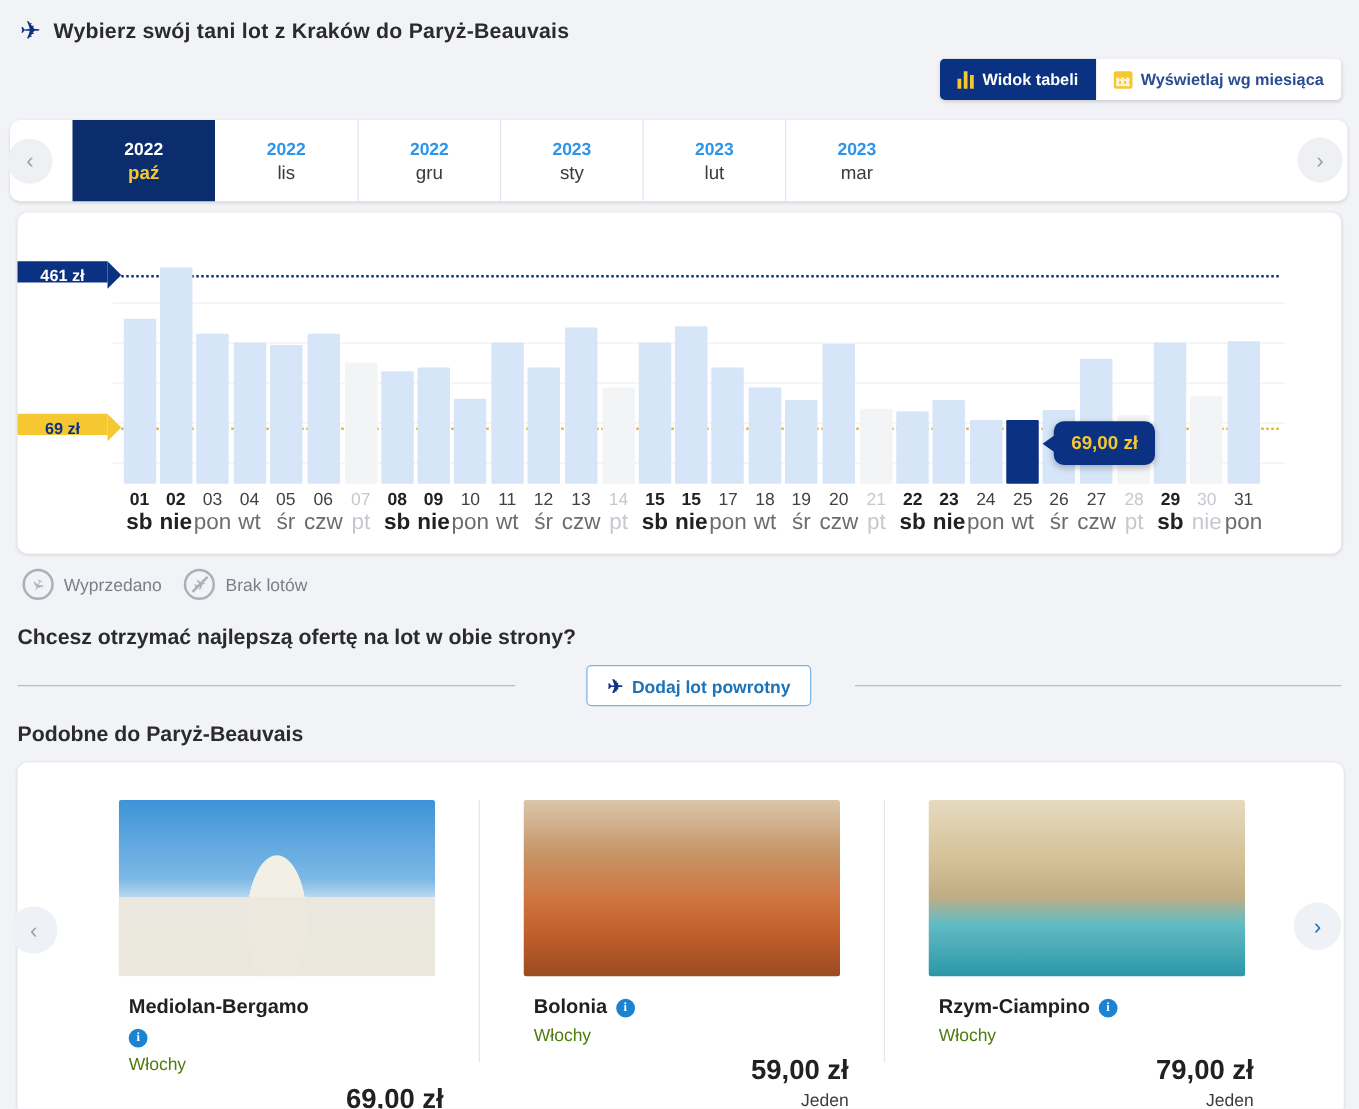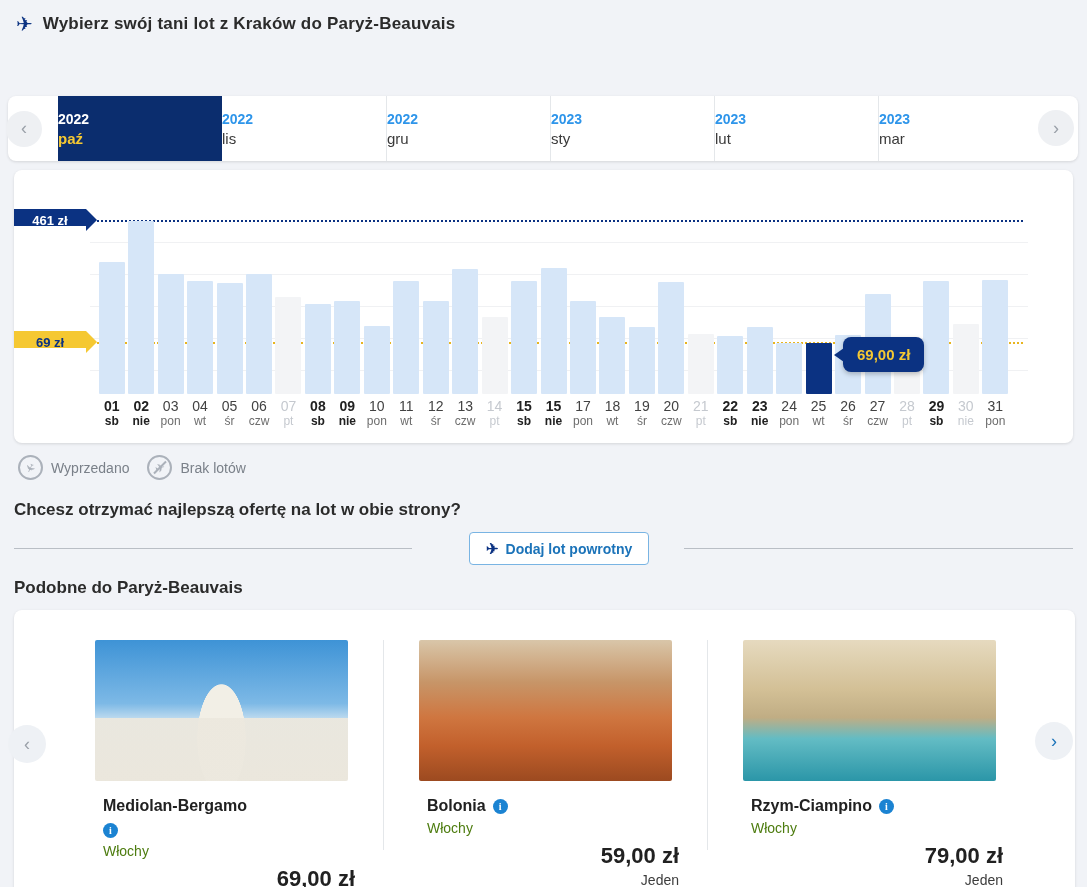--- a/index.html
+++ b/index.html
@@ -22,21 +22,21 @@
   .bars-ico i:nth-child(1){height:8px} .bars-ico i:nth-child(2){height:14px} .bars-ico i:nth-child(3){height:11px}
   .cal-ico { width:15px; height:14px; border-radius:2px; background:#f5c832; position:relative; }
   .cal-ico:before { content:""; position:absolute; left:2px; right:2px; top:5px; bottom:2px; background:repeating-linear-gradient(90deg,#fff 0 2px,transparent 2px 4px), repeating-linear-gradient(0deg,#fff 0 2px,transparent 2px 4px); opacity:.8; }
 
   
   .tabbar { position:absolute; left:8px; top:96px; width:1070px; height:65px; background:#fff; border-radius:8px; box-shadow:0 1px 3px rgba(0,0,0,.12); display:flex; align-items:stretch; }
   .tab-scroll-btn { width:36px; height:36px; border-radius:50%; background:#eef0f3; color:#9aa0a8; font-size:18px; display:flex; align-items:center; justify-content:center; align-self:center; cursor:pointer; }
   .tab-scroll-btn.left { margin-left:-2px; }
   .tab-scroll-btn.right { position:absolute; right:4px; top:14px; }
   .tabs { display:flex; margin-left:16px; }
-  .tab { width:164px; display:flex; flex-direction:column; justify-content:center; gap:3px; cursor:pointer; }
+  .tab { width:114px; display:flex; flex-direction:column; align-items:center; justify-content:center; gap:3px; cursor:pointer; }
   .tab + .tab { border-left:1px solid #e4e7ea; }
   .tab .yr { font-size:14px; font-weight:bold; color:#2e95ea; }
   .tab .mo { font-size:15px; color:#3a3a3a; }
   .tab.active { background:#0b2d6e; border-left:none; }
   .tab.active + .tab { border-left:none; }
   .tab.active .yr { color:#fff; }
   .tab.active .mo { color:#f5c832; font-weight:bold; }
 
   
   .chart-card { position:absolute; left:14px; top:170px; width:1059px; height:273px; background:#fff; border-radius:8px; box-shadow:0 1px 3px rgba(0,0,0,.12); }
@@ -51,21 +51,21 @@
   .flag-min { top:161px; background:#f5c832; color:#0b3282; }
   .flag-min:after { border-left-color:#f5c832; }
   .plot { position:absolute; left:83px; top:0; width:913px; height:258px; display:flex; }
   .day-col { flex:1 1 0; display:flex; flex-direction:column; align-items:center; }
   .bar-wrap { height:225px; width:100%; display:flex; align-items:flex-end; justify-content:center; }
   .bar { width:26px; border-radius:1px; }
   .bar.normal { background:#d6e6f8; }
   .bar.selected { background:#0b3282; }
   .bar.disabled { background:#f3f4f6; }
   .day-num { margin-top:4px; font-size:14px; color:#424242; }
-  .day-wd { font-size:12px; color:#6d6d6d; }
+  .day-wd { font-size:18px; color:#6d6d6d; }
   .day-num.bold, .day-wd.bold { font-weight:bold; color:#212121; }
   .day-num.dis, .day-wd.dis { color:#c5c9cf; font-weight:normal; }
   .tooltip { position:absolute; left:829px; top:167px; background:#0b3282; color:#f5c832; font-size:15px; font-weight:bold; padding:9px 14px; border-radius:8px; box-shadow:0 2px 5px rgba(0,0,0,.25); }
   .tooltip:before { content:""; position:absolute; left:-9px; top:11px; border-top:7px solid transparent; border-bottom:7px solid transparent; border-right:10px solid #0b3282; }
 
   
   .legend { position:absolute; left:18px; top:455px; display:flex; gap:18px; align-items:center; }
   .leg-item { display:flex; align-items:center; gap:8px; color:#7a8089; font-size:14px; }
   .leg-ico { width:25px; height:25px; border:2px solid #abb1ba; border-radius:50%; position:relative; display:flex; align-items:center; justify-content:center; color:#abb1ba; font-size:12px; }
   .leg-ico .g { display:block; transform:rotate(115deg); }
@@ -109,20 +109,34 @@
 </head>
 <body>
 
 <div class="page">
 
   <div class="hdr">
     <span class="plane">✈</span>
     <h1>Wybierz swój tani lot z Kraków do Paryż-Beauvais</h1>
   </div>
 
+  <div class="toggle">
+    <div class="tgl-btn active">
+      <span class="bars-ico">
+          <i></i>
+          <i></i>
+          <i></i>
+        </span>
+      <span>Widok tabeli</span>
+    </div>
+    <div class="tgl-btn inactive">
+      <span class="cal-ico"></span>
+      <span>Wyświetlaj wg miesiąca</span>
+    </div>
+  </div>
 
   <div class="tabbar">
     <div class="tab-scroll-btn left">‹</div>
     <div class="tabs">
       <div class="tab active">
         <span class="yr">2022</span>
         <span class="mo">paź</span>
       </div>
       <div class="tab">
         <span class="yr">2022</span>

